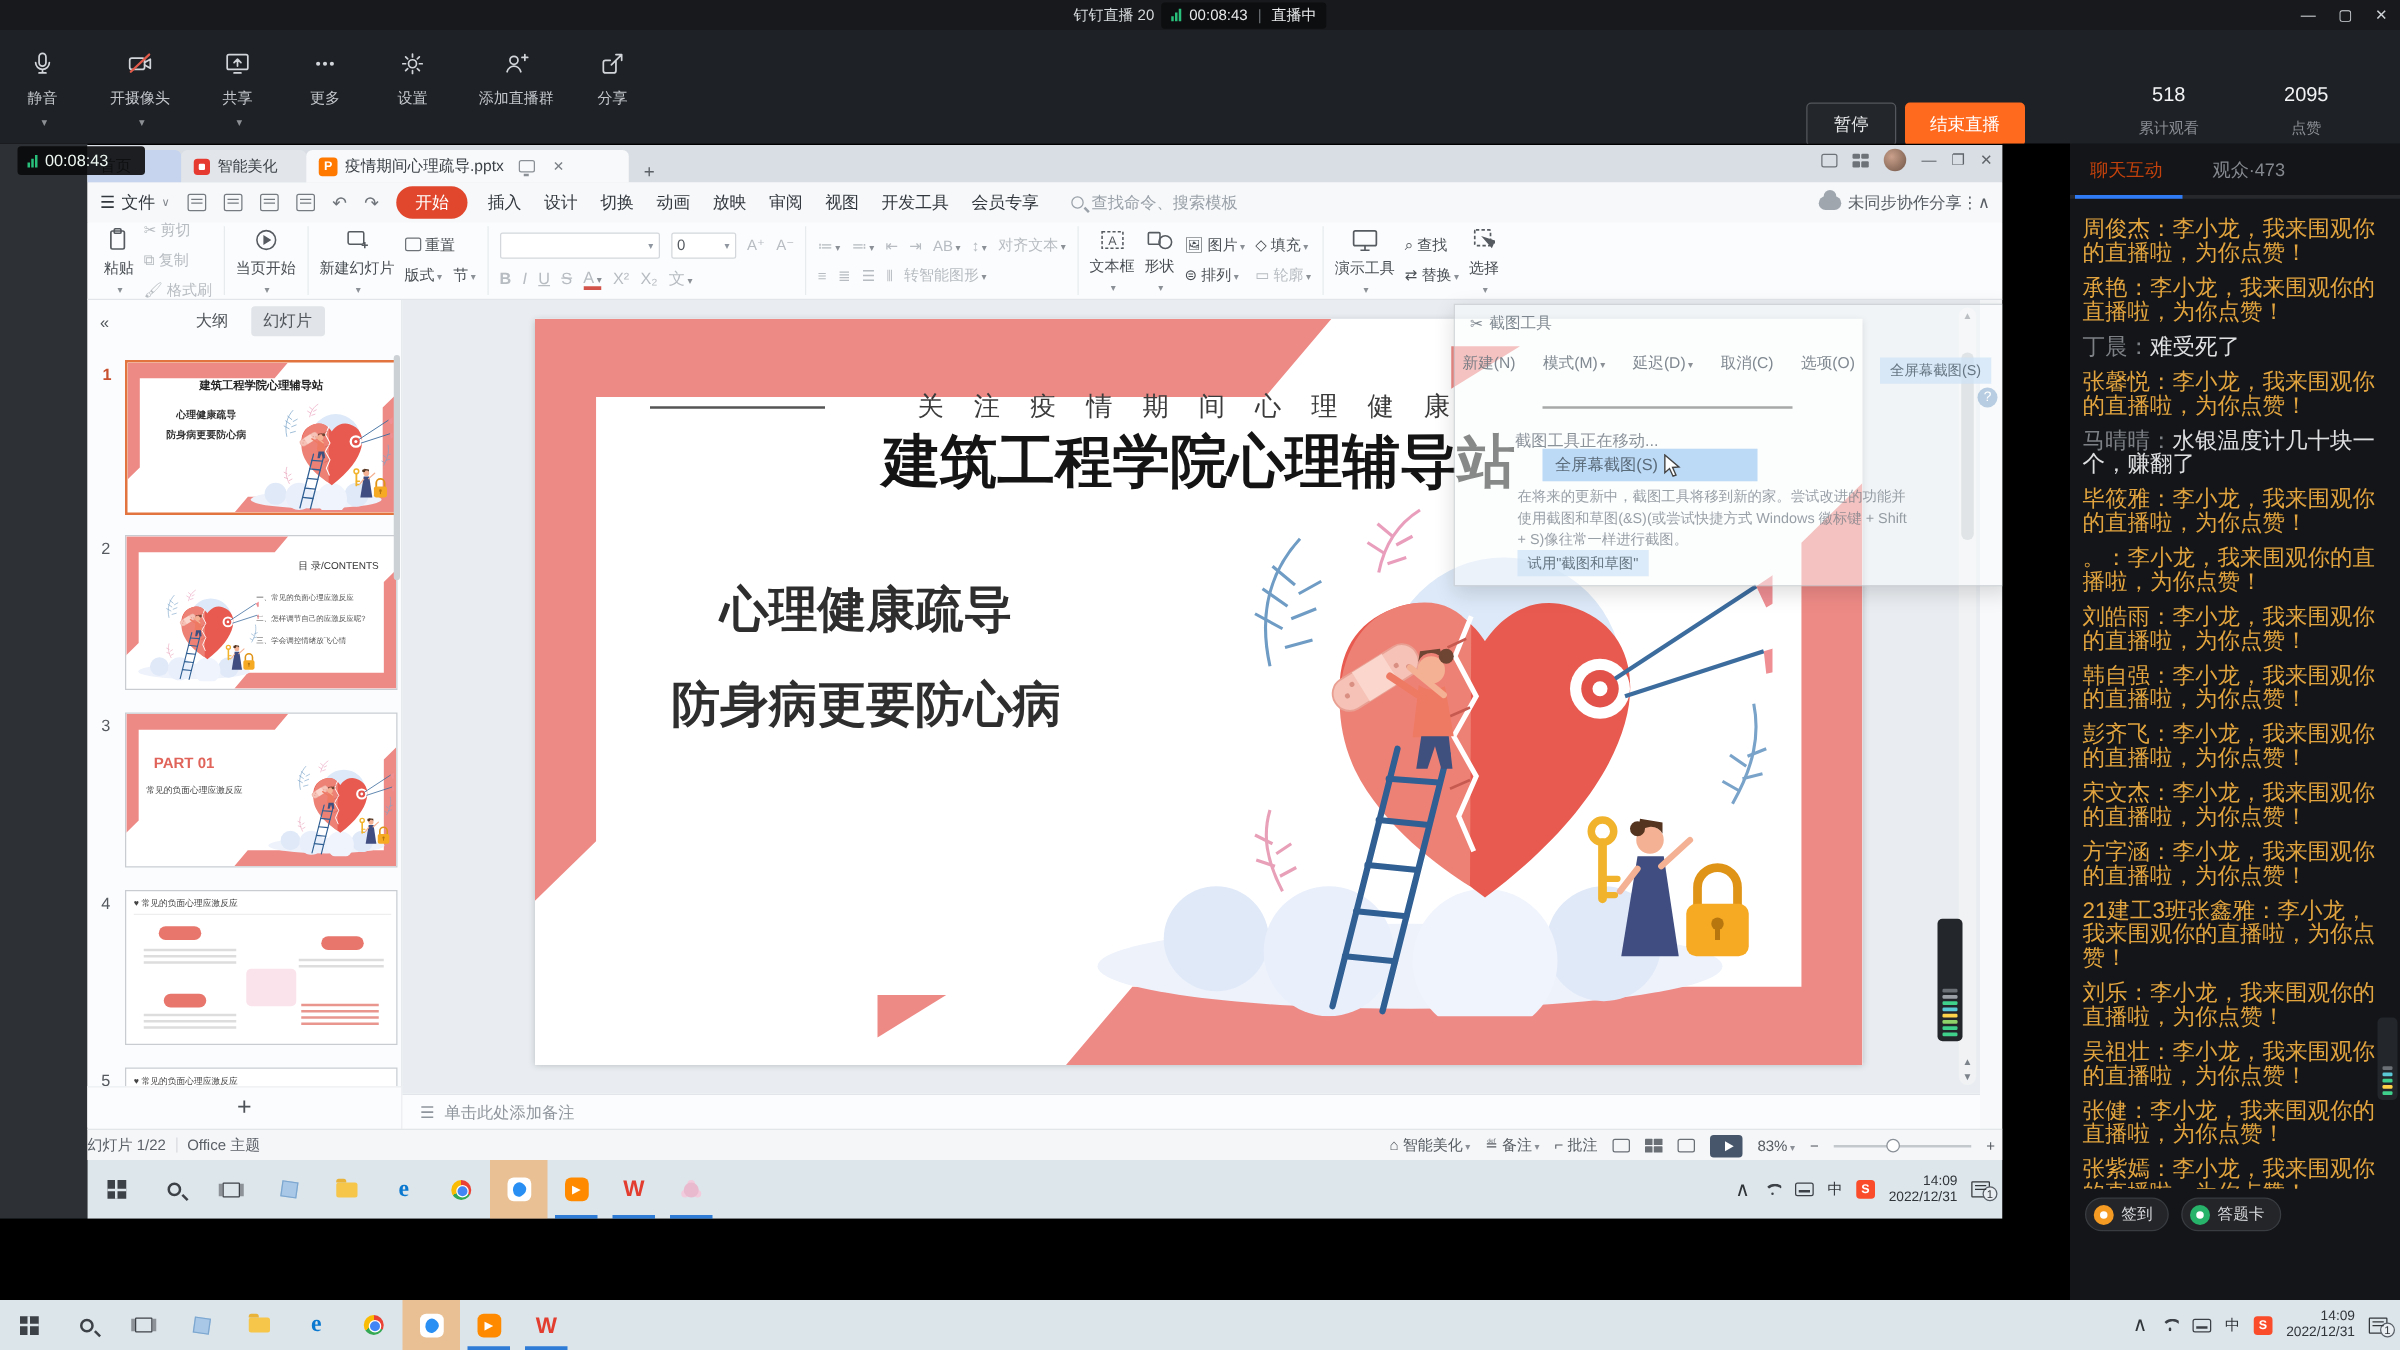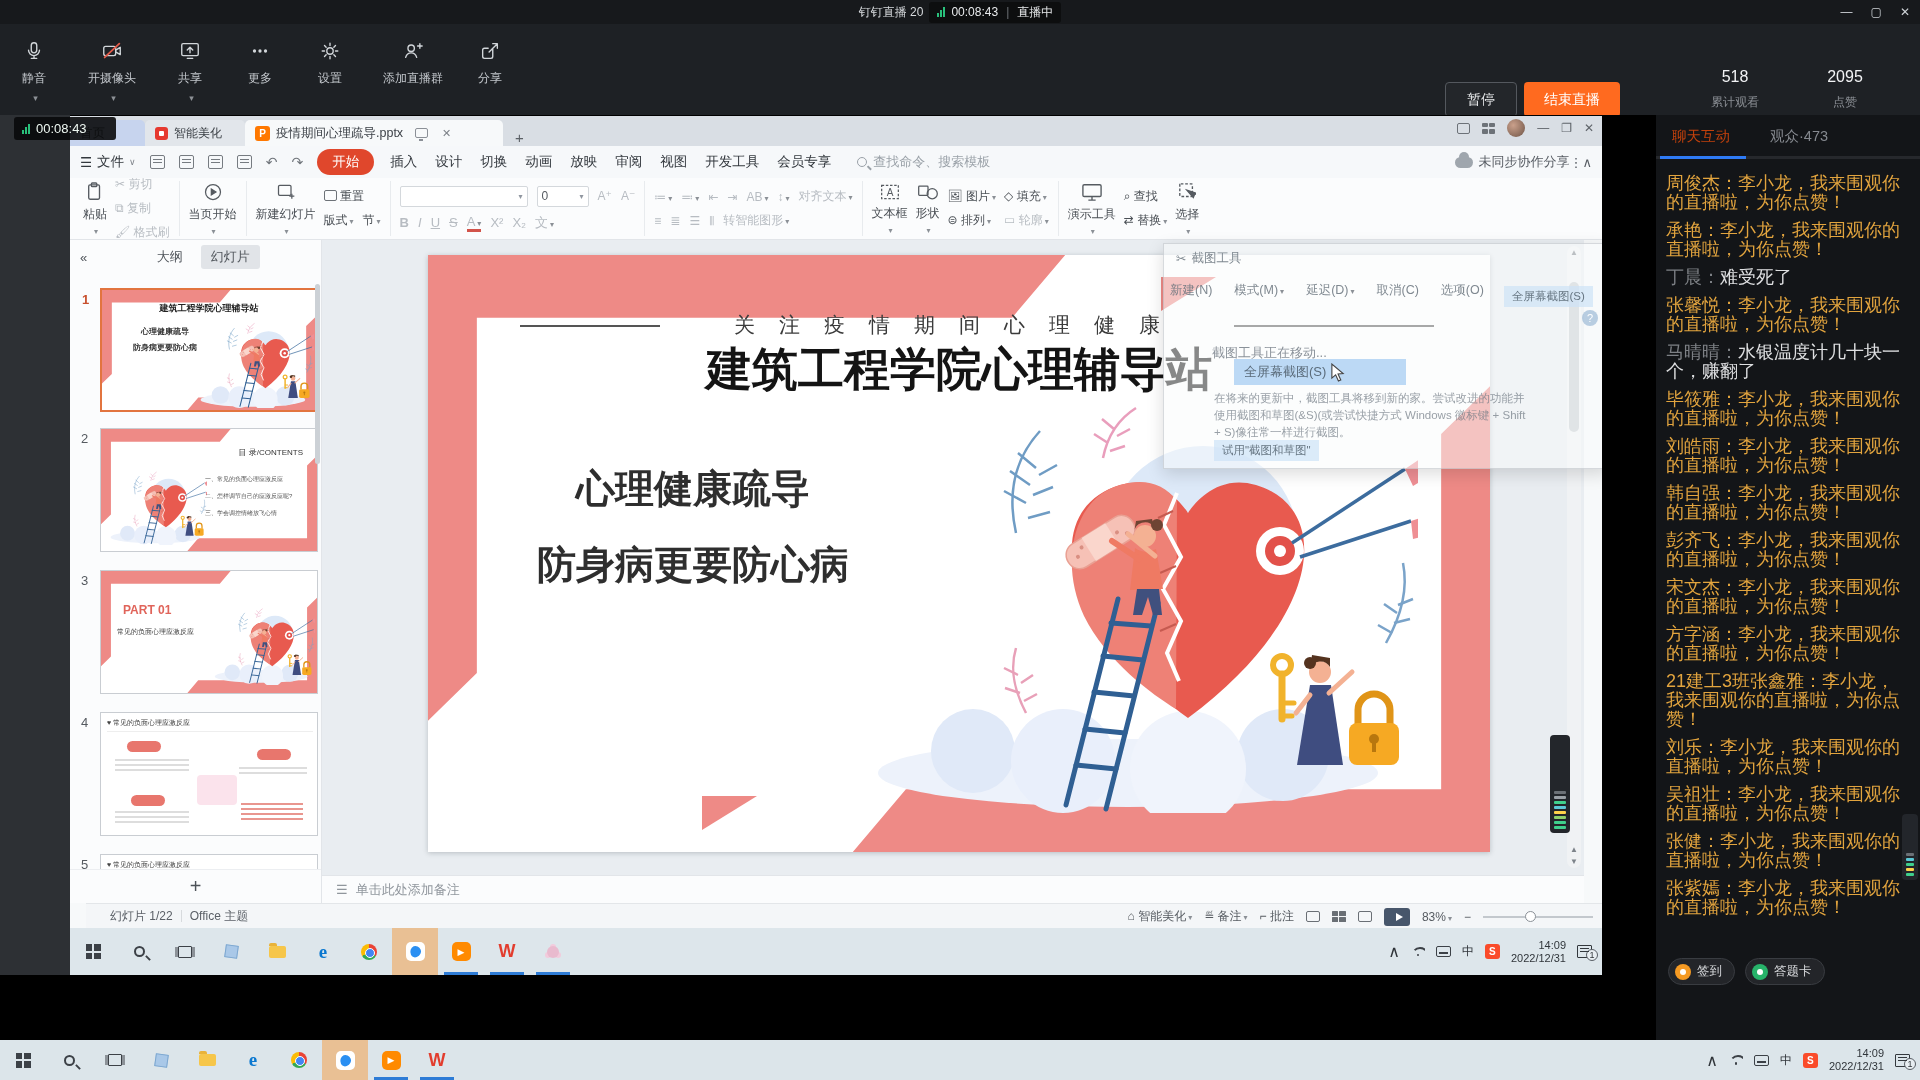--- a/index.html
+++ b/index.html
@@ -129,22 +129,22 @@
   #ill-main{position:absolute;left:430px;top:118px}
   #canvas-scroll{position:absolute;right:3px;top:6px;width:14px;height:622px;background:#f0f2f4;border-radius:7px}
   #canvas-scroll .thumb{position:absolute;left:2px;top:36px;width:10px;height:150px;background:#c7ccd1;border-radius:5px}
   .scroll-arrow{position:absolute;left:2px;width:10px;text-align:center;font-size:8px;color:#7d838a}
   .meter{background:#23262b;border-radius:4px;display:flex;flex-direction:column-reverse;gap:2px;padding:4px 4px}
   .meter i{display:block;height:3px;border-radius:1px}
 
   
   #notes{position:absolute;left:252px;top:759px;width:1262px;height:28px;background:#fbfcfd;
     border-top:1px solid #e2e5e9;display:flex;align-items:center;gap:8px;padding:0 14px;color:#90969d;font-size:13px}
-  #statusbar{position:absolute;left:16px;top:787px;width:100%;height:25px;background:#f4f6f8;border-top:1px solid #e3e6e9;
-    display:flex;align-items:center;padding:0 24px;font-size:12px;color:#5b6artificial}
+  #statusbar{position:absolute;left:0;top:787px;width:100%;height:25px;background:#f4f6f8;border-top:1px solid #e3e6e9;
+    display:flex;align-items:center;padding:0 0;font-size:12px;color:#5b6artificial}
   #statusbar{color:#5b6067}
   .st-sep{width:1px;height:12px;background:#d7dadd;margin:0 8px}
   #status-right{position:absolute;right:6px;top:0;height:25px;display:flex;align-items:center;gap:12px;color:#565b61}
   .view-ic{width:14px;height:11px;border:1.3px solid #6a6f75;border-radius:2px}
   .view-ic.grid{display:grid;grid-template-columns:1fr 1fr;gap:1px;border:none}
   .view-ic.grid i{background:#6a6f75;border-radius:.5px}
   .play-btn{width:26px;height:18px;background:#47566b;border-radius:3px;position:relative}
   .play-btn::after{content:"";position:absolute;left:10px;top:5px;border-left:7px solid #fff;
     border-top:4px solid transparent;border-bottom:4px solid transparent}
   .zoom-track{width:110px;height:2px;background:#c3c8cd;position:relative}
@@ -870,20 +870,21 @@
     <div id="side-underline">
         <i></i>
       </div>
     <div id="msgs">
       <div class="msg"><span class="nm">周俊杰：</span><span>李小龙，我来围观你的直播啦，为你点赞！</span></div>
       <div class="msg"><span class="nm">承艳：</span><span>李小龙，我来围观你的直播啦，为你点赞！</span></div>
       <div class="msg muted"><span class="nm">丁晨：</span><span>难受死了</span></div>
       <div class="msg"><span class="nm">张馨悦：</span><span>李小龙，我来围观你的直播啦，为你点赞！</span></div>
       <div class="msg muted"><span class="nm">马晴晴：</span><span>水银温度计几十块一个，赚翻了</span></div>
       <div class="msg"><span class="nm">毕筱雅：</span><span>李小龙，我来围观你的直播啦，为你点赞！</span></div>
+      <div class="msg"><span class="nm">。：</span><span>李小龙，我来围观你的直播啦，为你点赞！</span></div>
       <div class="msg"><span class="nm">刘皓雨：</span><span>李小龙，我来围观你的直播啦，为你点赞！</span></div>
       <div class="msg"><span class="nm">韩自强：</span><span>李小龙，我来围观你的直播啦，为你点赞！</span></div>
       <div class="msg"><span class="nm">彭齐飞：</span><span>李小龙，我来围观你的直播啦，为你点赞！</span></div>
       <div class="msg"><span class="nm">宋文杰：</span><span>李小龙，我来围观你的直播啦，为你点赞！</span></div>
       <div class="msg"><span class="nm">方字涵：</span><span>李小龙，我来围观你的直播啦，为你点赞！</span></div>
       <div class="msg"><span class="nm">21建工3班张鑫雅：</span><span>李小龙，我来围观你的直播啦，为你点赞！</span></div>
       <div class="msg"><span class="nm">刘乐：</span><span>李小龙，我来围观你的直播啦，为你点赞！</span></div>
       <div class="msg"><span class="nm">吴祖壮：</span><span>李小龙，我来围观你的直播啦，为你点赞！</span></div>
       <div class="msg"><span class="nm">张健：</span><span>李小龙，我来围观你的直播啦，为你点赞！</span></div>
       <div class="msg"><span class="nm">张紫嫣：</span><span>李小龙，我来围观你的直播啦，为你点赞！</span></div>

